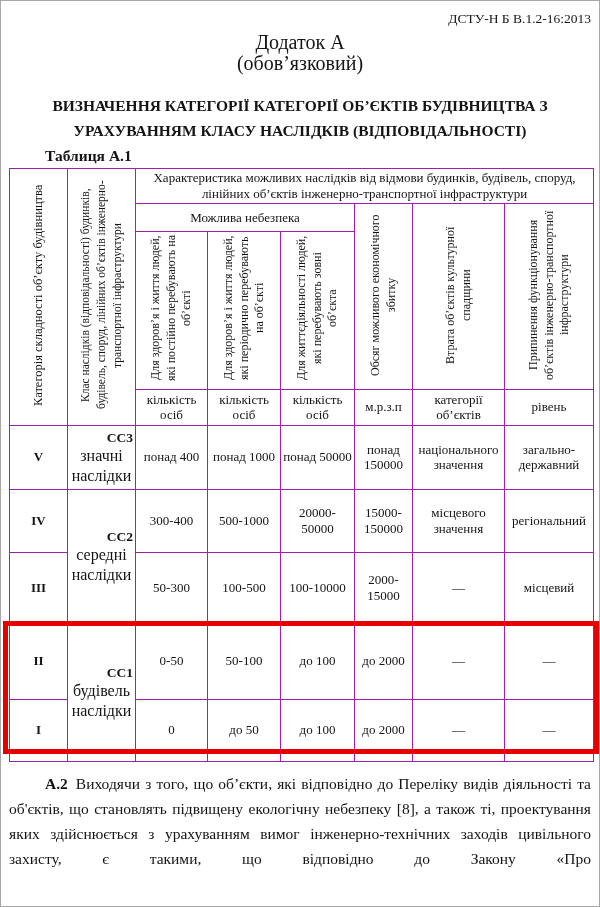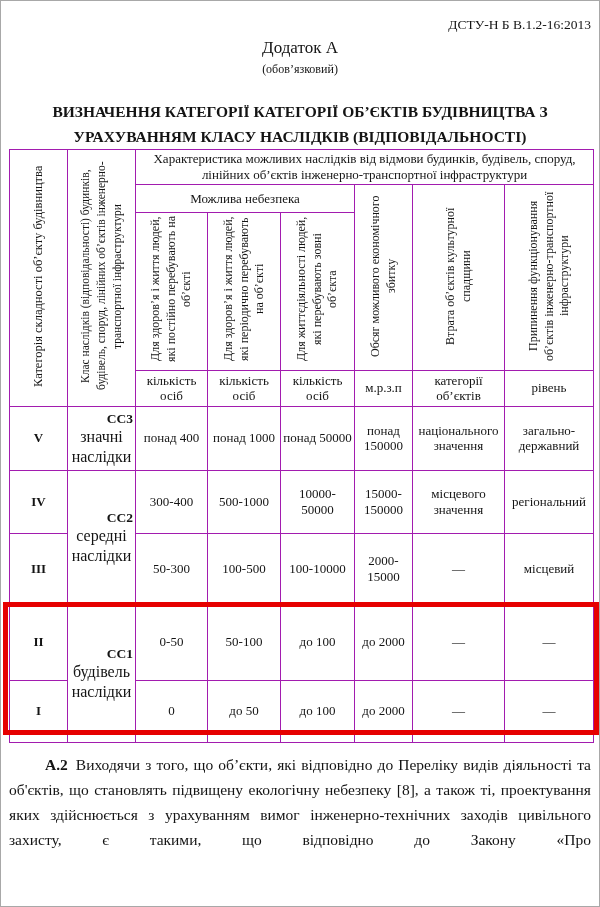--- a/index.html
+++ b/index.html
@@ -7,38 +7,38 @@
   .page {
     position: relative;
     width: 600px;
     height: 907px;
     margin: 0 auto;
     background: #ffffff;
     border: 1px solid #a8a8a8;
     font-family: "Liberation Serif", "DejaVu Serif", serif;
     color: #141414;
     overflow: hidden;
-    padding: 10px 8px;
+    padding: 4px 8px;
   }
   .doc-number {
     padding-top: 6px;
     text-align: right;
     font-size: 13.5px;
     line-height: 16px;
   }
   .annex-title {
     margin-top: 5px;
     text-align: center;
-    font-size: 17px;
+    font-size: 20px;
     line-height: 20px;
   }
   .annex-sub {
     margin-top: 1px;
     text-align: center;
-    font-size: 12px;
+    font-size: 20px;
     line-height: 20px;
   }
   .main-title {
     margin: 20px auto 0;
     max-width: 560px;
     text-align: center;
     font-weight: bold;
     font-size: 15.5px;
     line-height: 25px;
   }
@@ -104,20 +104,21 @@
 <body>
 
 <div class="page">
 
   <div class="doc-number">ДСТУ-Н Б В.1.2-16:2013</div>
   <div class="annex-title">Додаток А</div>
   <div class="annex-sub">(обов’язковий)</div>
   <div class="main-title">ВИЗНАЧЕННЯ КАТЕГОРІЇ КАТЕГОРІЇ ОБ’ЄКТІВ БУДІВНИЦТВА З УРАХУВАННЯМ КЛАСУ НАСЛІДКІВ (ВІДПОВІДАЛЬНОСТІ)</div>
 
 
+  <div class="table-label">Таблиця А.1</div>
 
   <div class="table-wrap">
     <table class="a1">
       <colgroup>
         <col style="width:58px">
           <col style="width:68px">
           <col style="width:72px">
           <col style="width:73px">
         <col style="width:74px">
           <col style="width:58px">
@@ -164,21 +165,21 @@
         <td>загально-державний</td>
       </tr>
       <tr style="height:63px">
         <td class="cat-cell">IV</td>
         <td rowspan="2">
           <div class="class-code">СС2</div>
           <div class="class-label">середні наслідки</div>
         </td>
         <td>300-400</td>
         <td>500-1000</td>
-        <td>10000-50000</td>
+        <td>20000-50000</td>
         <td>15000-150000</td>
         <td>місцевого значення</td>
         <td>регіональний</td>
       </tr>
       <tr style="height:71px">
         <td class="cat-cell">III</td>
         <td>50-300</td>
         <td>100-500</td>
         <td>100-10000</td>
         <td>2000-15000</td>

